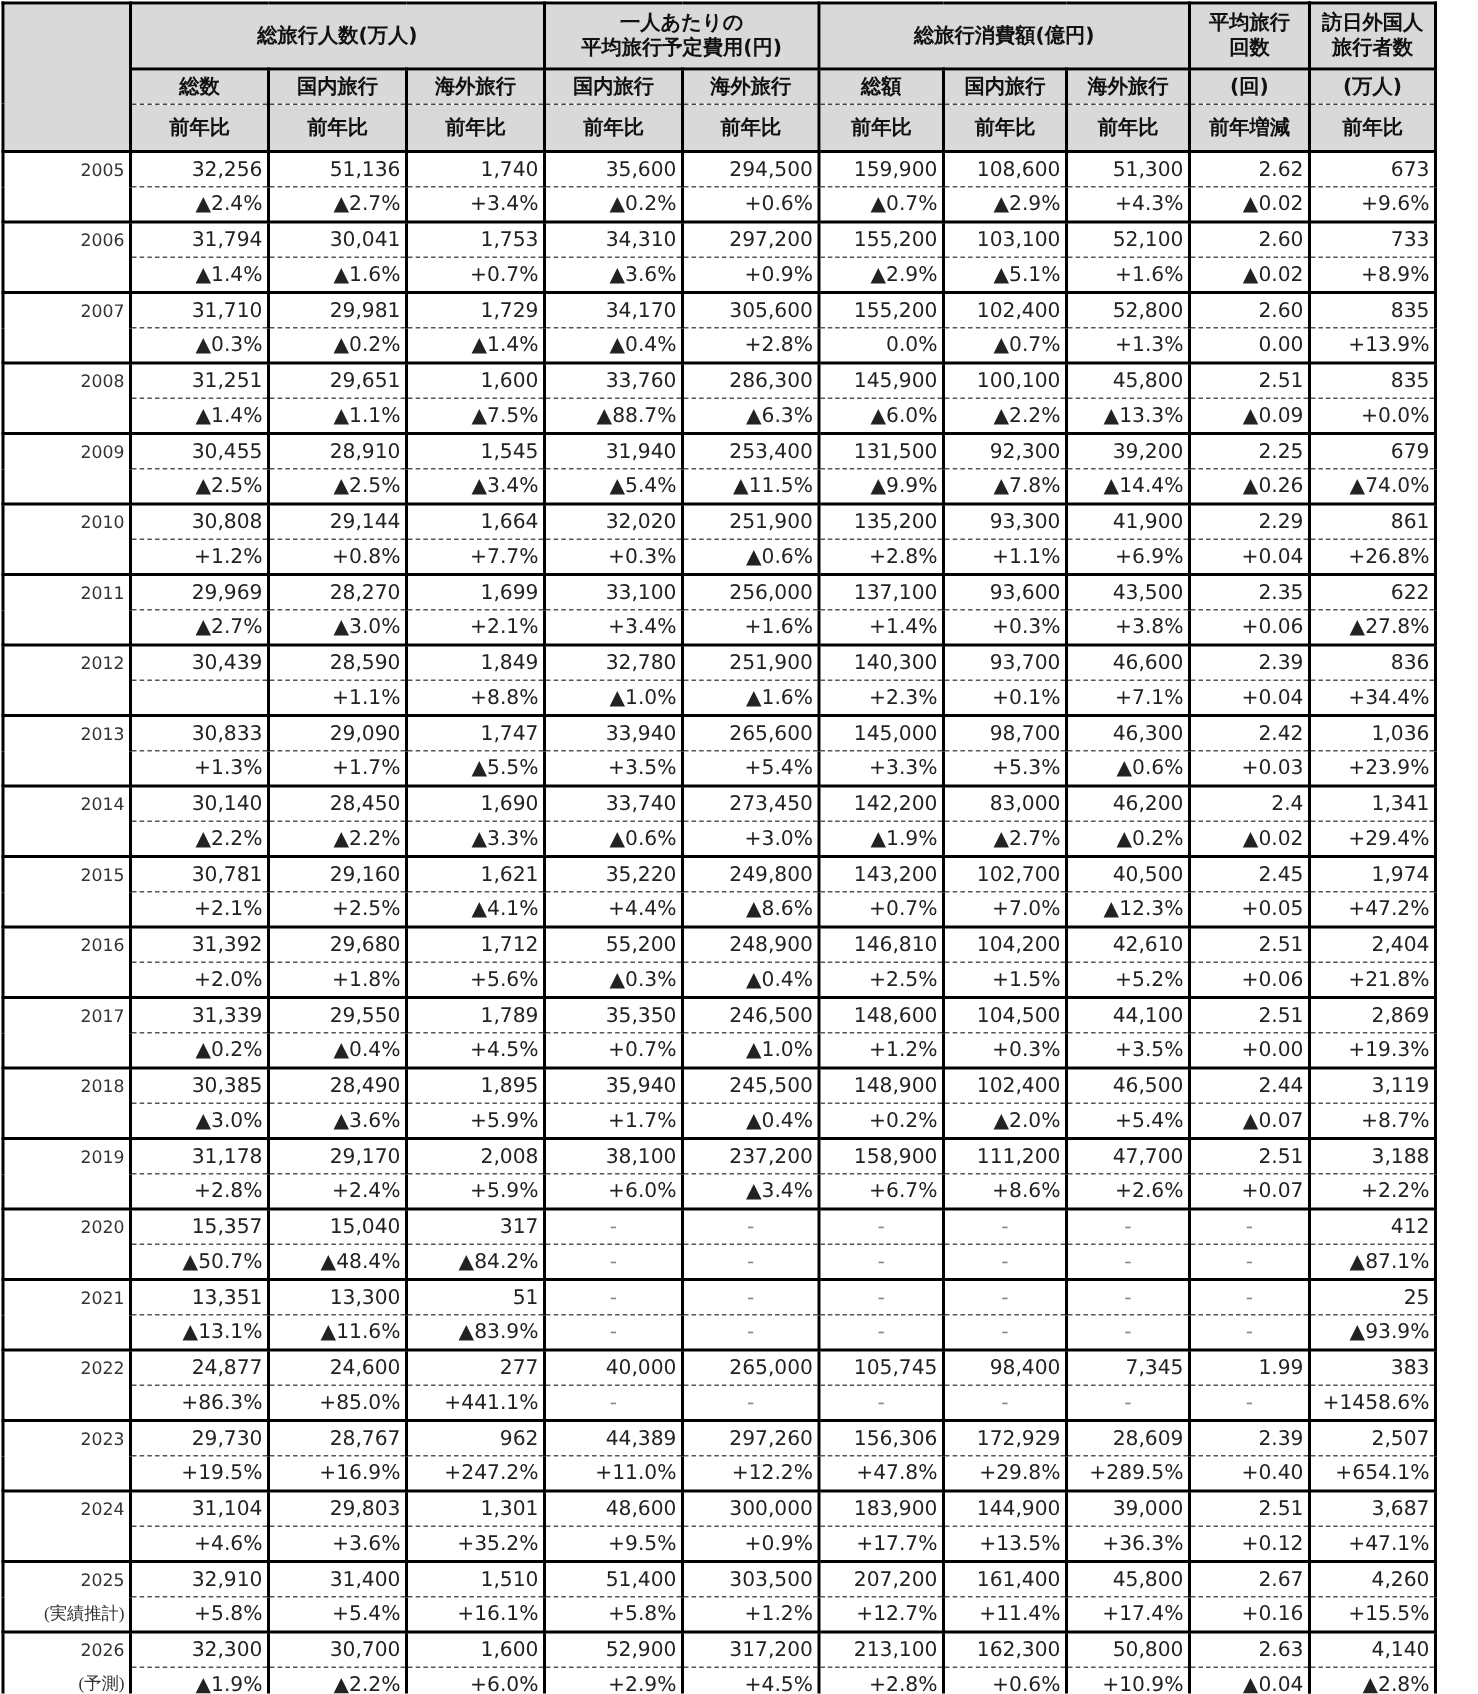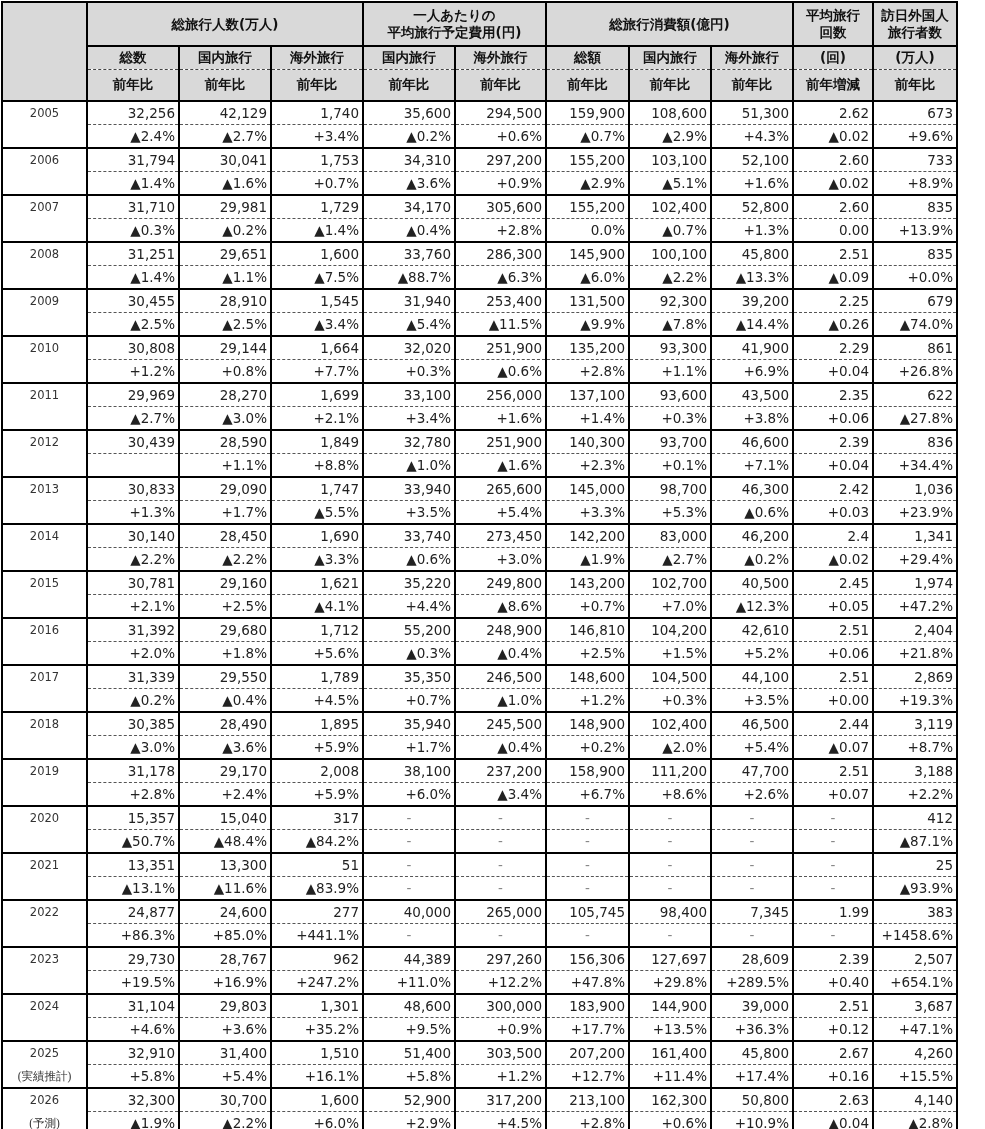--- a/index.html
+++ b/index.html
@@ -10,21 +10,21 @@
   #side { left:872px; }
   td, th { padding:0 3px; box-sizing:border-box; white-space:nowrap; overflow:hidden; }
   th { background:#d9d9d9; font-weight:bold; font-size:13.5px; color:#111; text-align:center;
        border:2px solid #000; }
   th.hdr1 { height:44px; line-height:17px; }
   th.hdr2 { height:23px; border-bottom:1px dashed #444; }
   th.hdr3 { height:32px; border-top:1px dashed #444; }
   th.year-hdr { border-right:2px solid #000; }
   td { font-size:13.5px; text-align:right; height:23.5px; line-height:22px;
        border-left:2px solid #000; border-right:2px solid #000; }
-  td.yr { text-align:center; font-size:11.5px; color:#333; }
+  td.yr { font-size:11.5px; color:#333; }
   tr.top td { border-top:2px solid #000; border-bottom:1px dashed #555; }
   tr.bot td { border-bottom:2px solid #000; }
   td.yr-top { border-bottom:none !important; }
   td.yr-bot { border-top:none !important;font-family:Liberation Serif, serif; }
   td.dash { text-align:center; color:#888; }
 </style>
 </head>
 <body>
 
 <table id="main">
@@ -68,21 +68,21 @@
       <th class="hdr3">前年比</th>
       <th class="hdr3">前年比</th>
       <th class="hdr3">前年比</th>
       <th class="hdr3">前年増減</th>
     </tr>
   </thead>
   <tbody id="main-body">
       <tr class="top">
         <td class="yr yr-top">2005</td>
         <td>32,256</td>
-        <td>42,129</td>
+        <td>51,136</td>
         <td>1,740</td>
         <td>35,600</td>
         <td>294,500</td>
         <td>159,900</td>
         <td>108,600</td>
         <td>51,300</td>
         <td>2.62</td>
       </tr>
       <tr class="bot">
         <td class="yr yr-bot"></td>
@@ -505,21 +505,21 @@
         <td class="dash">-</td>
       </tr>
       <tr class="top">
         <td class="yr yr-top">2023</td>
         <td>29,730</td>
         <td>28,767</td>
         <td>962</td>
         <td>44,389</td>
         <td>297,260</td>
         <td>156,306</td>
-        <td>127,697</td>
+        <td>172,929</td>
         <td>28,609</td>
         <td>2.39</td>
       </tr>
       <tr class="bot">
         <td class="yr yr-bot"></td>
         <td>+19.5%</td>
         <td>+16.9%</td>
         <td>+247.2%</td>
         <td>+11.0%</td>
         <td>+12.2%</td>

